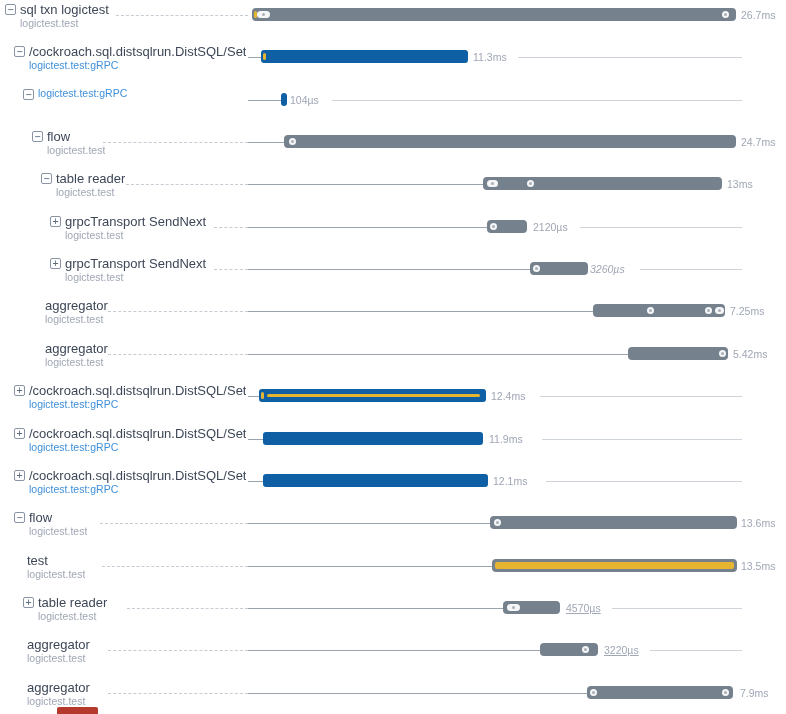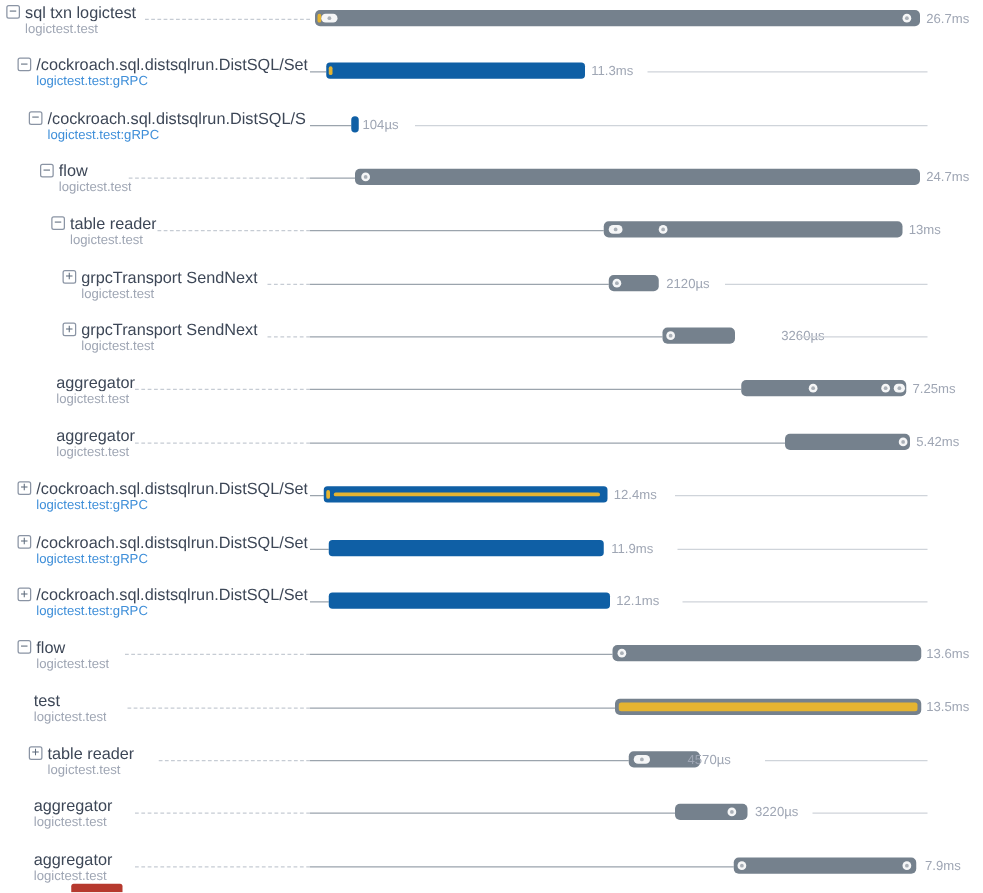--- a/index.html
+++ b/index.html
@@ -73,21 +73,20 @@
     <div class="bar blue" style="left: 261px; width: 207px;">
         <span class="tick"></span>
       </div>
     <div class="dur" style="left: 473px;">11.3ms</div>
     <div class="line trailline" style="left: 518px; width: 224px;"></div>
   </div>
 
   <div class="row" style="top: 88px;">
     <span class="toggle" style="left: 23px;">−</span>
     <div class="labels" style="left: 38px; max-width: 212px;">
-      <div class="title">/cockroach.sql.distsqlrun.DistSQL/S</div>
       <div class="subtitle link">logictest.test:gRPC</div>
     </div>
 
     <div class="line leadline" style="left: 248px; width: 33px;"></div>
     <div class="bar blue" style="left: 281px; width: 6px;"></div>
     <div class="dur" style="left: 290px;">104µs</div>
     <div class="line trailline" style="left: 332px; width: 410px;"></div>
   </div>
 
   <div class="row" style="top: 130px;">
@@ -140,21 +139,21 @@
     <span class="toggle" style="left: 50px;">+</span>
     <div class="labels" style="left: 65px; max-width: 185px;">
       <div class="title">grpcTransport SendNext</div>
       <div class="subtitle">logictest.test</div>
     </div>
     <div class="line dashline" style="left: 214px; width: 34px;"></div>
     <div class="line leadline" style="left: 248px; width: 282px;"></div>
     <div class="bar gray" style="left: 530px; width: 58px;">
         <span class="marker dot" style="left: 3px;"></span>
       </div>
-    <div class="dur" style="left: 625px;">3260µs</div>
+    <div class="dur" style="left: 590px; font-style: italic;">3260µs</div>
     <div class="line trailline" style="left: 640px; width: 102px;"></div>
   </div>
 
   <div class="row" style="top: 299px;">
 
     <div class="labels" style="left: 45px; max-width: 205px;">
       <div class="title">aggregator</div>
       <div class="subtitle">logictest.test</div>
     </div>
     <div class="line dashline" style="left: 108px; width: 140px;"></div>
@@ -259,36 +258,36 @@
     <span class="toggle" style="left: 23px;">+</span>
     <div class="labels" style="left: 38px; max-width: 212px;">
       <div class="title">table reader</div>
       <div class="subtitle">logictest.test</div>
     </div>
     <div class="line dashline" style="left: 127px; width: 121px;"></div>
     <div class="line leadline" style="left: 248px; width: 255px;"></div>
     <div class="bar gray" style="left: 503px; width: 57px;">
         <span class="marker pill" style="left: 4px; width: 13px;"></span>
       </div>
-    <div class="dur" style="left: 550px;">4570µs</div>
+    <div class="dur" style="left: 566px; text-decoration: underline;">4570µs</div>
     <div class="line trailline" style="left: 612px; width: 130px;"></div>
   </div>
 
   <div class="row" style="top: 638px;">
 
     <div class="labels" style="left: 27px; max-width: 223px;">
       <div class="title">aggregator</div>
       <div class="subtitle">logictest.test</div>
     </div>
     <div class="line dashline" style="left: 108px; width: 140px;"></div>
     <div class="line leadline" style="left: 248px; width: 292px;"></div>
     <div class="bar gray" style="left: 540px; width: 58px;">
         <span class="marker dot" style="left: 42px;"></span>
       </div>
-    <div class="dur" style="left: 604px;">3220µs</div>
+    <div class="dur" style="left: 604px; text-decoration: underline;">3220µs</div>
     <div class="line trailline" style="left: 650px; width: 92px;"></div>
   </div>
 
   <div class="row" style="top: 681px;">
 
     <div class="labels" style="left: 27px; max-width: 223px;">
       <div class="title">aggregator</div>
       <div class="subtitle">logictest.test</div>
     </div>
     <div class="line dashline" style="left: 108px; width: 140px;"></div>

